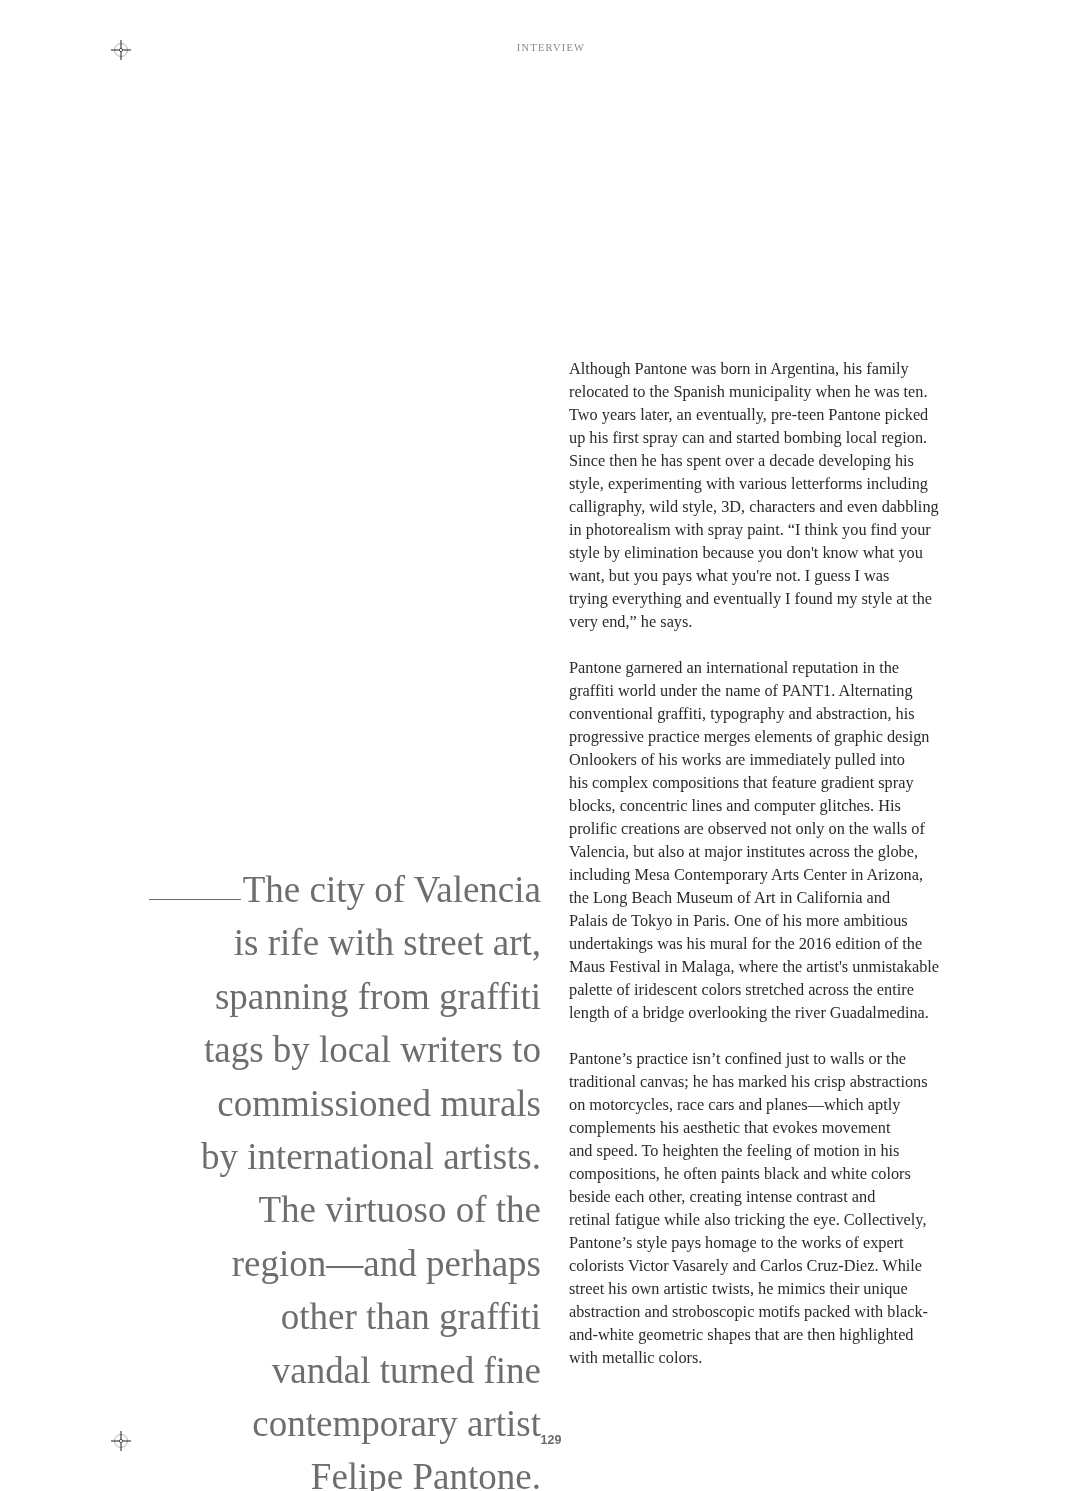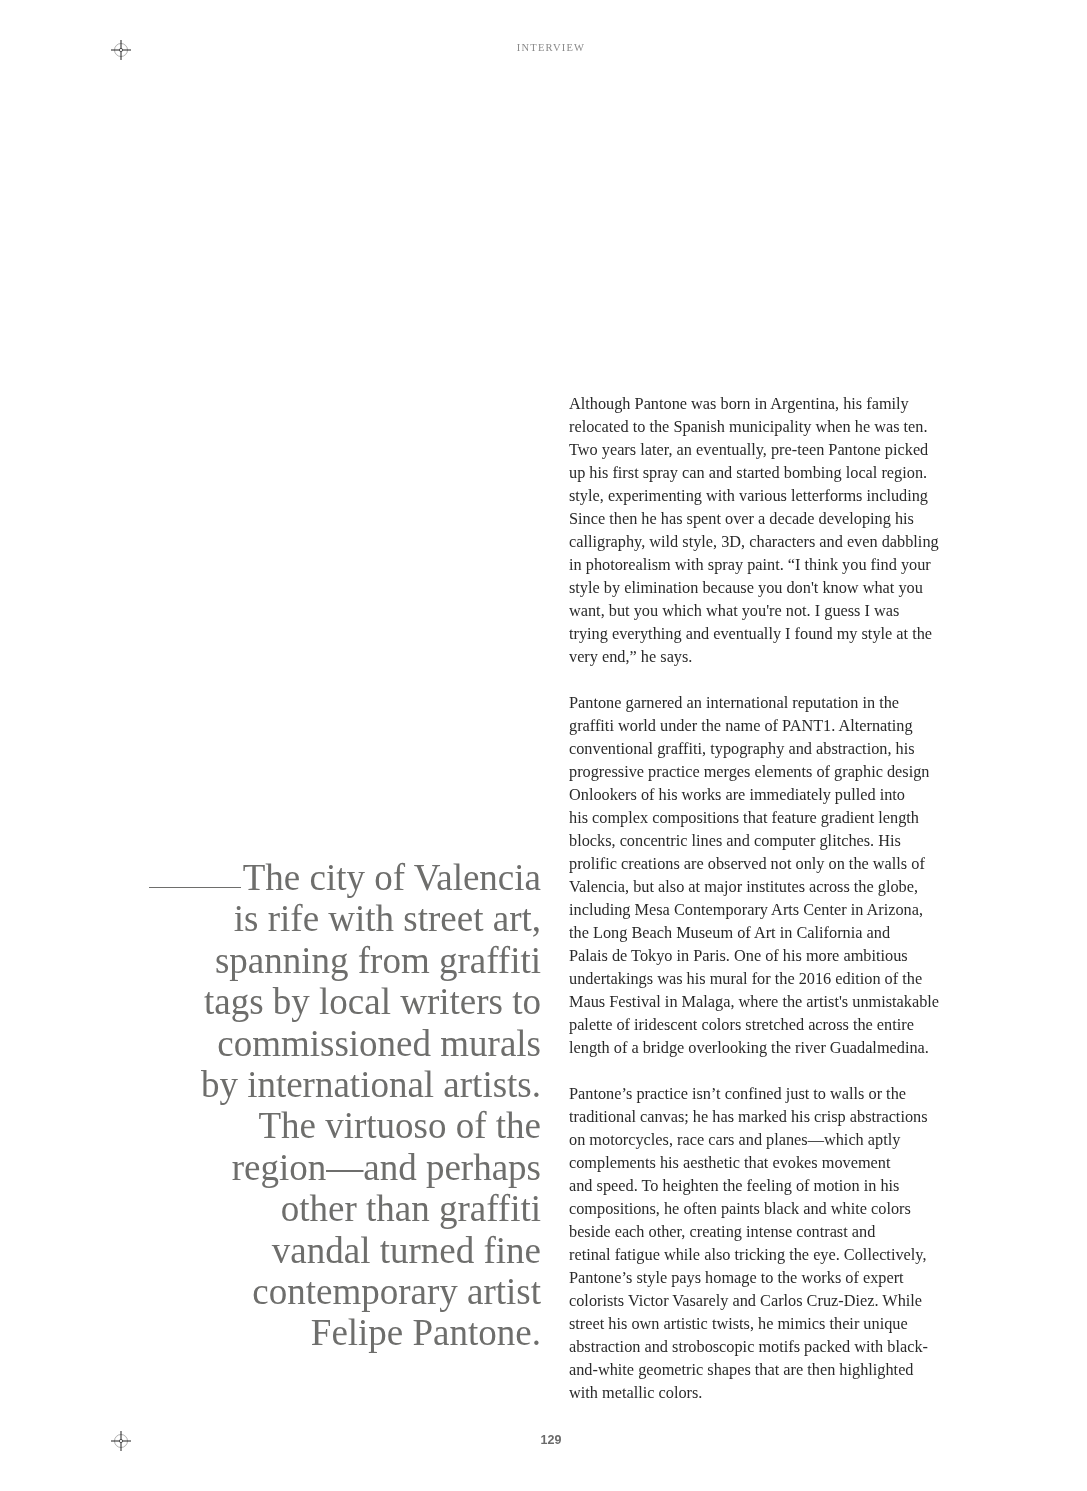--- a/index.html
+++ b/index.html
@@ -35,41 +35,41 @@
       top: 857px;
       text-align: right;
       font-family: "Liberation Serif", serif;
       font-size: 37px;
       line-height: 41.4px;
       color: #6e6e6c;
     }
     .pull-quote .ql {
       display: block;
       white-space: nowrap;
+      margin-top: 12px;
     }
     .pull-quote .rule {
       display: inline-block;
       width: 92px;
       height: 0;
       border-bottom: 1.6px solid #6e6e6c;
       vertical-align: baseline;
       margin-right: 2px;
       position: relative;
       top: -2px;
     }
     .body-col {
       position: absolute;
       left: 569px;
       top: 357px;
       width: 420px;
       font-family: "Liberation Serif", serif;
       font-size: 16.3px;
       line-height: 23px;
       color: #2a2a2a;
-      margin-top: 35px;
     }
     .body-col p {
       margin: 0 0 23px 0;
     }
     .body-col .ln {
       display: block;
       white-space: nowrap;
     }
     .page-number {
       position: absolute;
@@ -119,36 +119,36 @@
   <span class="ql">contemporary artist</span>
   <span class="ql">Felipe Pantone.</span>
 </div>
 
 <div class="body-col">
   <p>
     <span class="ln">Although Pantone was born in Argentina, his family</span>
     <span class="ln">relocated to the Spanish municipality when he was ten.</span>
     <span class="ln">Two years later, an eventually, pre-teen Pantone picked</span>
     <span class="ln">up his first spray can and started bombing local region.</span>
+    <span class="ln">Since then he has spent over a decade developing his</span>
     <span class="ln">style, experimenting with various letterforms including</span>
-    <span class="ln">Since then he has spent over a decade developing his</span>
     <span class="ln">calligraphy, wild style, 3D, characters and even dabbling</span>
     <span class="ln">in photorealism with spray paint. “I think you find your</span>
     <span class="ln">style by elimination because you don't know what you</span>
-    <span class="ln">want, but you which what you're not. I guess I was</span>
+    <span class="ln">want, but you pays what you're not. I guess I was</span>
     <span class="ln">trying everything and eventually I found my style at the</span>
     <span class="ln">very end,” he says.</span>
   </p>
   <p>
     <span class="ln">Pantone garnered an international reputation in the</span>
     <span class="ln">graffiti world under the name of PANT1. Alternating</span>
     <span class="ln">conventional graffiti, typography and abstraction, his</span>
     <span class="ln">progressive practice merges elements of graphic design</span>
     <span class="ln">Onlookers of his works are immediately pulled into</span>
-    <span class="ln">his complex compositions that feature gradient length</span>
+    <span class="ln">his complex compositions that feature gradient spray</span>
     <span class="ln">blocks, concentric lines and computer glitches. His</span>
     <span class="ln">prolific creations are observed not only on the walls of</span>
     <span class="ln">Valencia, but also at major institutes across the globe,</span>
     <span class="ln">including Mesa Contemporary Arts Center in Arizona,</span>
     <span class="ln">the Long Beach Museum of Art in California and</span>
     <span class="ln">Palais de Tokyo in Paris. One of his more ambitious</span>
     <span class="ln">undertakings was his mural for the 2016 edition of the</span>
     <span class="ln">Maus Festival in Malaga, where the artist's unmistakable</span>
     <span class="ln">palette of iridescent colors stretched across the entire</span>
     <span class="ln">length of a bridge overlooking the river Guadalmedina.</span>

